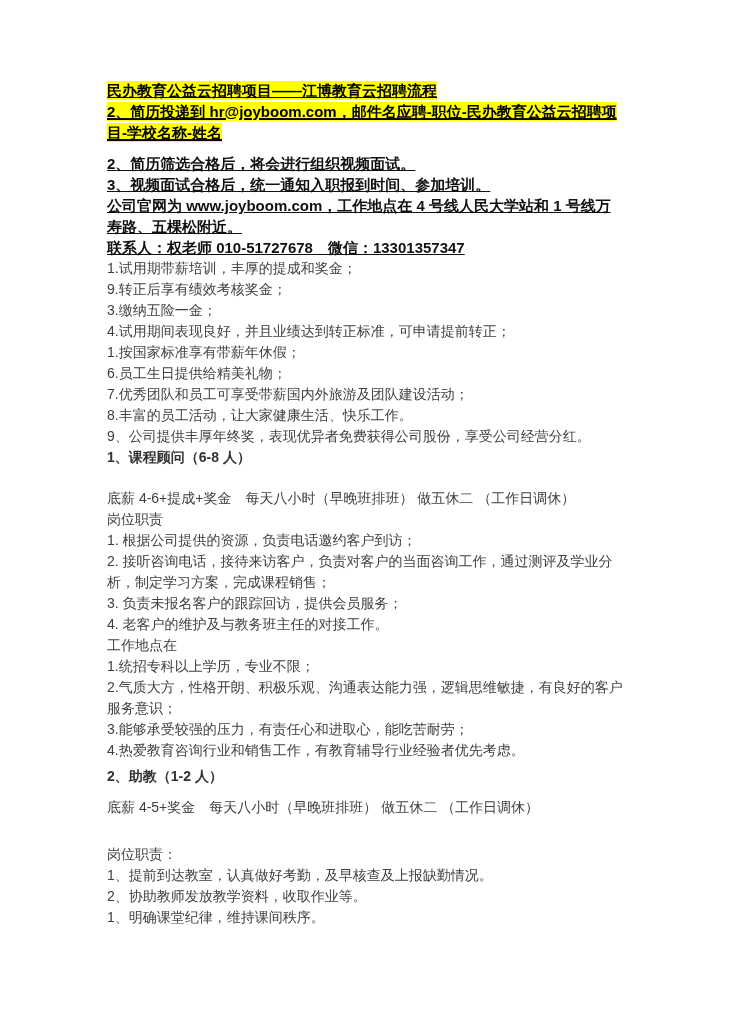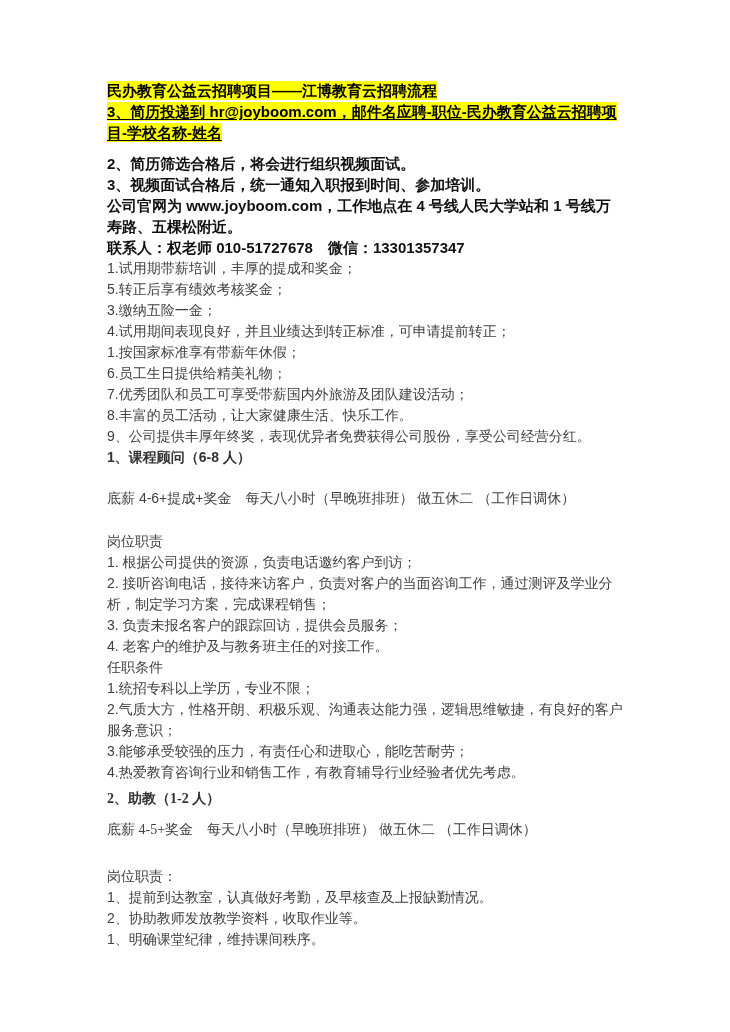--- a/index.html
+++ b/index.html
@@ -21,77 +21,78 @@
     margin: 0;
     font-size: 14px;
     line-height: 21px;
     color: #404040;
     word-break: break-word;
   }
   p.top {
     font-size: 15px;
     font-weight: 700;
     color: #111111;
+    text-decoration: underline;
   }
   .hl {
     background: #ffff00;
     color: #000000;
     padding: 1px 0;
   }
   .u {
     text-decoration: underline;
     text-underline-offset: 2px;
   }
   .b {
     font-weight: 700;
     color: #333333;
   }
   .serif {
-    font-family: Liberation Serif, serif;
+    font-family: Liberation Sans, sans-serif;
   }
   
   .g3  { margin-top: 10px; }
   .g4  { margin-top: 20px; }
   .g5  { margin-top: 5px; }
   .g6  { margin-top: 6px; }
-  .g8  { margin-top: 22px; }
+  .g8  { margin-top: 0; }
   .g10 { margin-top: 10px; }
   .g26 { margin-top: 26px; }
 </style>
 </head>
 <body>
 
 <div class="page">
 
   <p class="top"><mark class="hl">民办教育公益云招聘项目——江博教育云招聘流程</mark></p>
-  <p class="top"><mark class="hl u">3、简历投递到 hr@joyboom.com，邮件名应聘-职位-民办教育公益云招聘项目-学校名称-姓名</mark></p>
+  <p class="top"><mark class="hl u">2、简历投递到 hr@joyboom.com，邮件名应聘-职位-民办教育公益云招聘项目-学校名称-姓名</mark></p>
   <p class="top g3">2、简历筛选合格后，将会进行组织视频面试。</p>
   <p class="top">3、视频面试合格后，统一通知入职报到时间、参加培训。</p>
   <p class="top">公司官网为 www.joyboom.com，工作地点在 4 号线人民大学站和 1 号线万寿路、五棵松附近。</p>
   <p class="top">联系人：权老师 010-51727678　微信：13301357347</p>
 
   <p>1.试用期带薪培训，丰厚的提成和奖金；</p>
-  <p>5.转正后享有绩效考核奖金；</p>
+  <p>9.转正后享有绩效考核奖金；</p>
   <p>3.缴纳五险一金；</p>
   <p>4.试用期间表现良好，并且业绩达到转正标准，可申请提前转正；</p>
   <p>1.按国家标准享有带薪年休假；</p>
   <p>6.员工生日提供给精美礼物；</p>
   <p>7.优秀团队和员工可享受带薪国内外旅游及团队建设活动；</p>
   <p>8.丰富的员工活动，让大家健康生活、快乐工作。</p>
   <p>9、公司提供丰厚年终奖，表现优异者免费获得公司股份，享受公司经营分红。</p>
 
 
   <p class="b">1、课程顾问（6-8 人）</p>
   <p class="g4">底薪 4-6+提成+奖金　每天八小时（早晚班排班） 做五休二 （工作日调休）</p>
   <p class="g8">岗位职责</p>
   <p>1. 根据公司提供的资源，负责电话邀约客户到访；</p>
   <p>2. 接听咨询电话，接待来访客户，负责对客户的当面咨询工作，通过测评及学业分析，制定学习方案，完成课程销售；</p>
   <p>3. 负责未报名客户的跟踪回访，提供会员服务；</p>
   <p>4. 老客户的维护及与教务班主任的对接工作。</p>
-  <p>任职条件</p>
+  <p>工作地点在</p>
   <p>1.统招专科以上学历，专业不限；</p>
   <p>2.气质大方，性格开朗、积极乐观、沟通表达能力强，逻辑思维敏捷，有良好的客户服务意识；</p>
   <p>3.能够承受较强的压力，有责任心和进取心，能吃苦耐劳；</p>
   <p>4.热爱教育咨询行业和销售工作，有教育辅导行业经验者优先考虑。</p>
 
   <p class="b serif g5">2、助教（1-2 人）</p>
   <p class="g10"><span class="serif">底薪 4-5+奖金</span><span>　每天八小时（早晚班排班） 做五休二 （工作日调休）</span></p>
   <p class="g26">岗位职责：</p>
   <p>1、提前到达教室，认真做好考勤，及早核查及上报缺勤情况。</p>
   <p>2、协助教师发放教学资料，收取作业等。</p>

